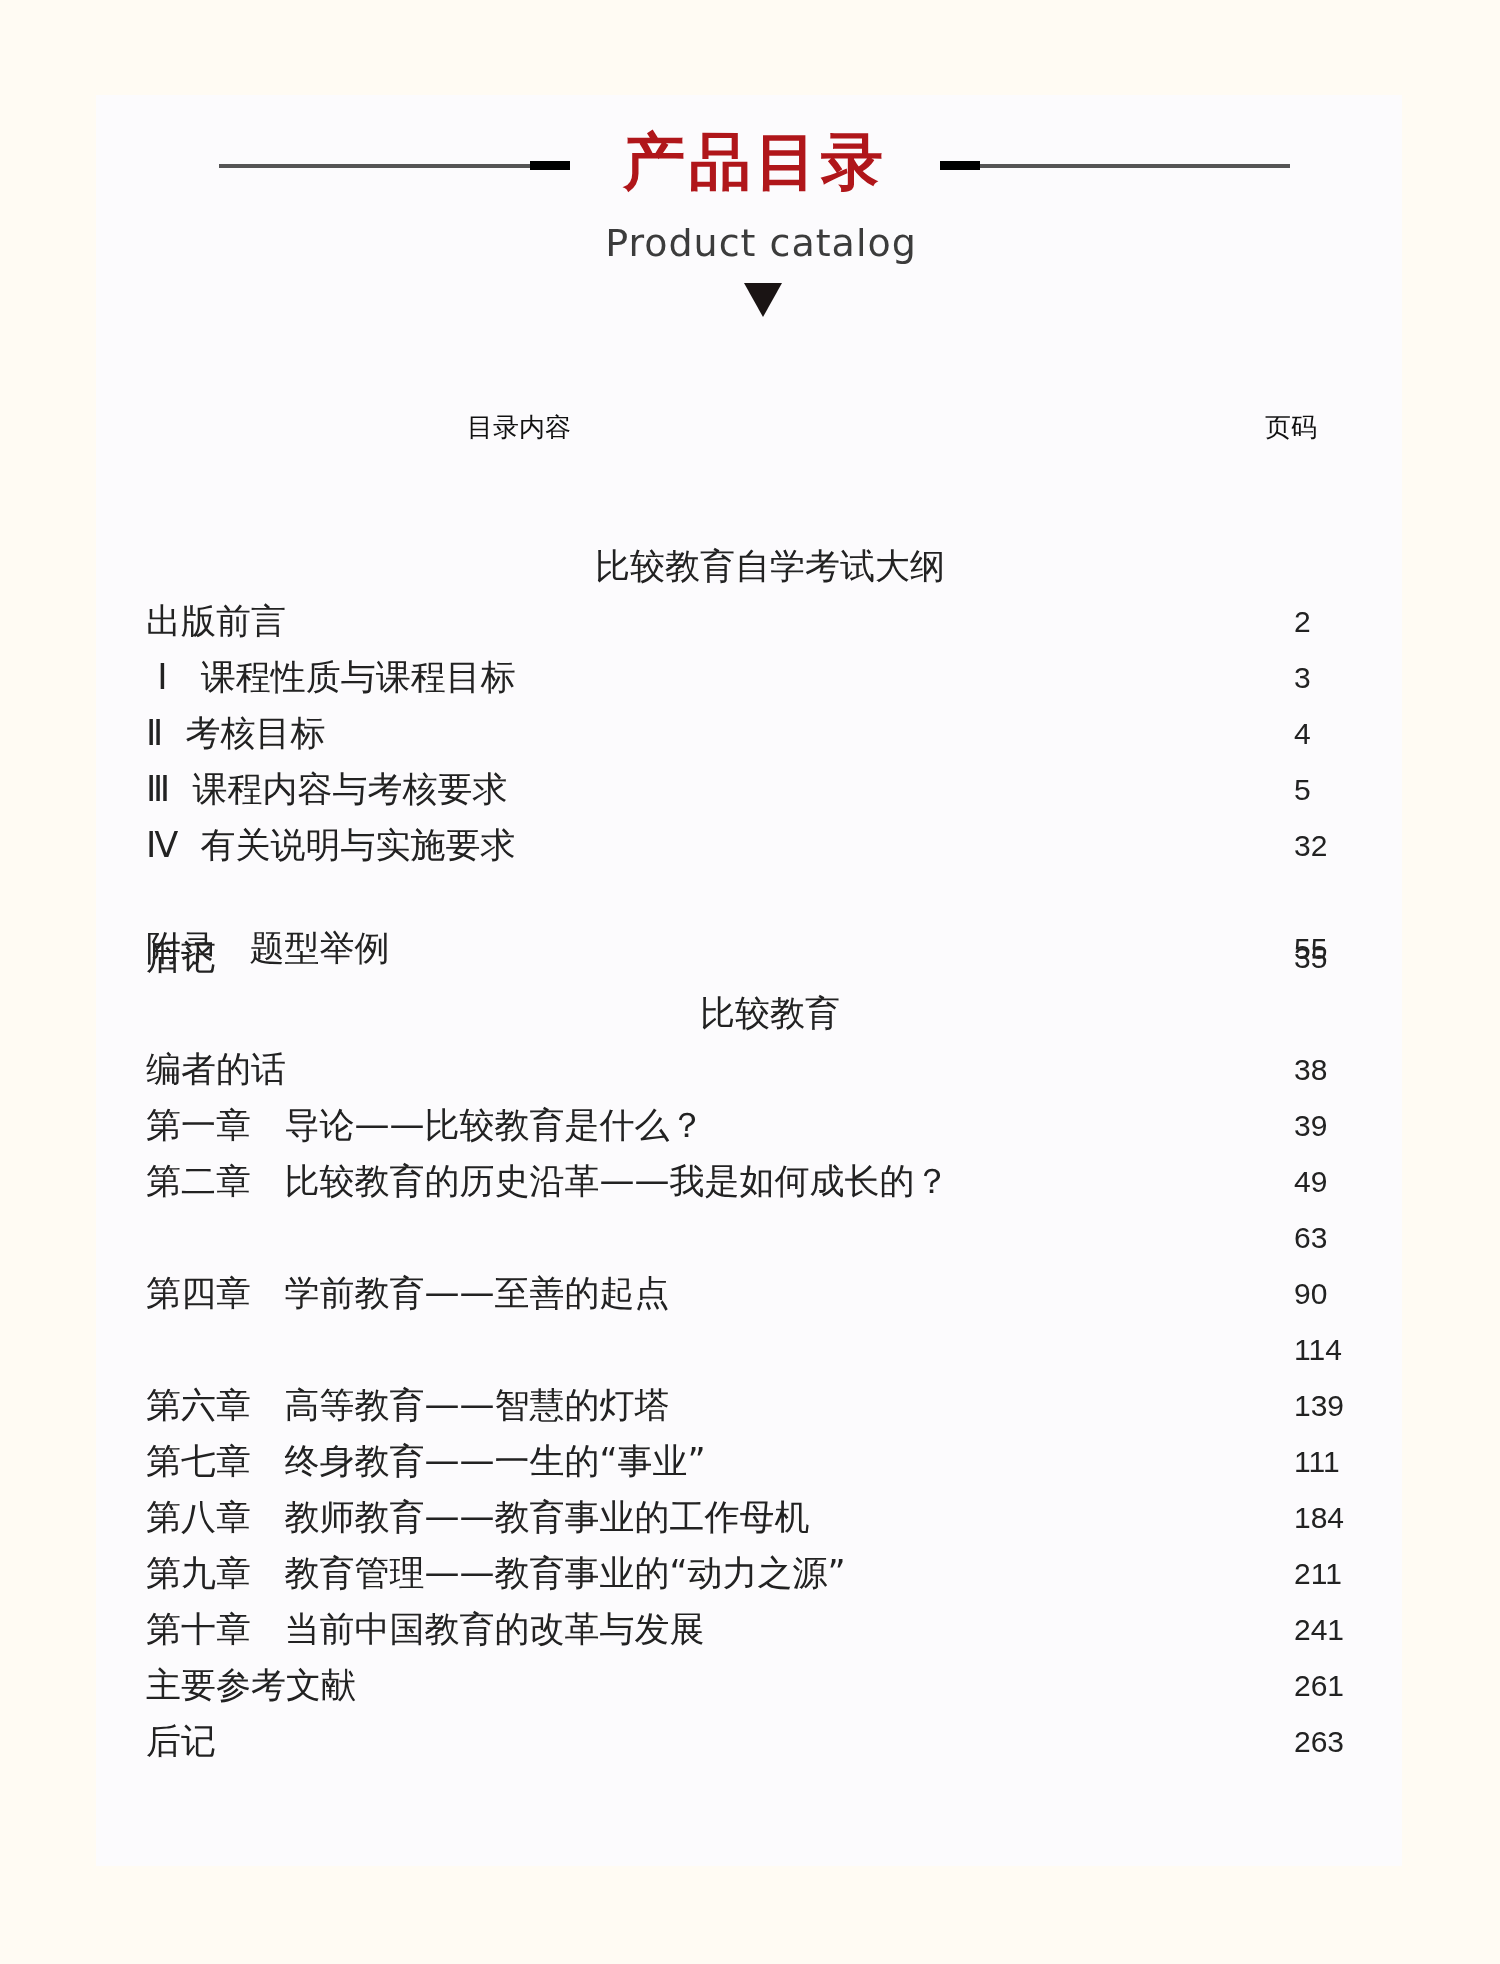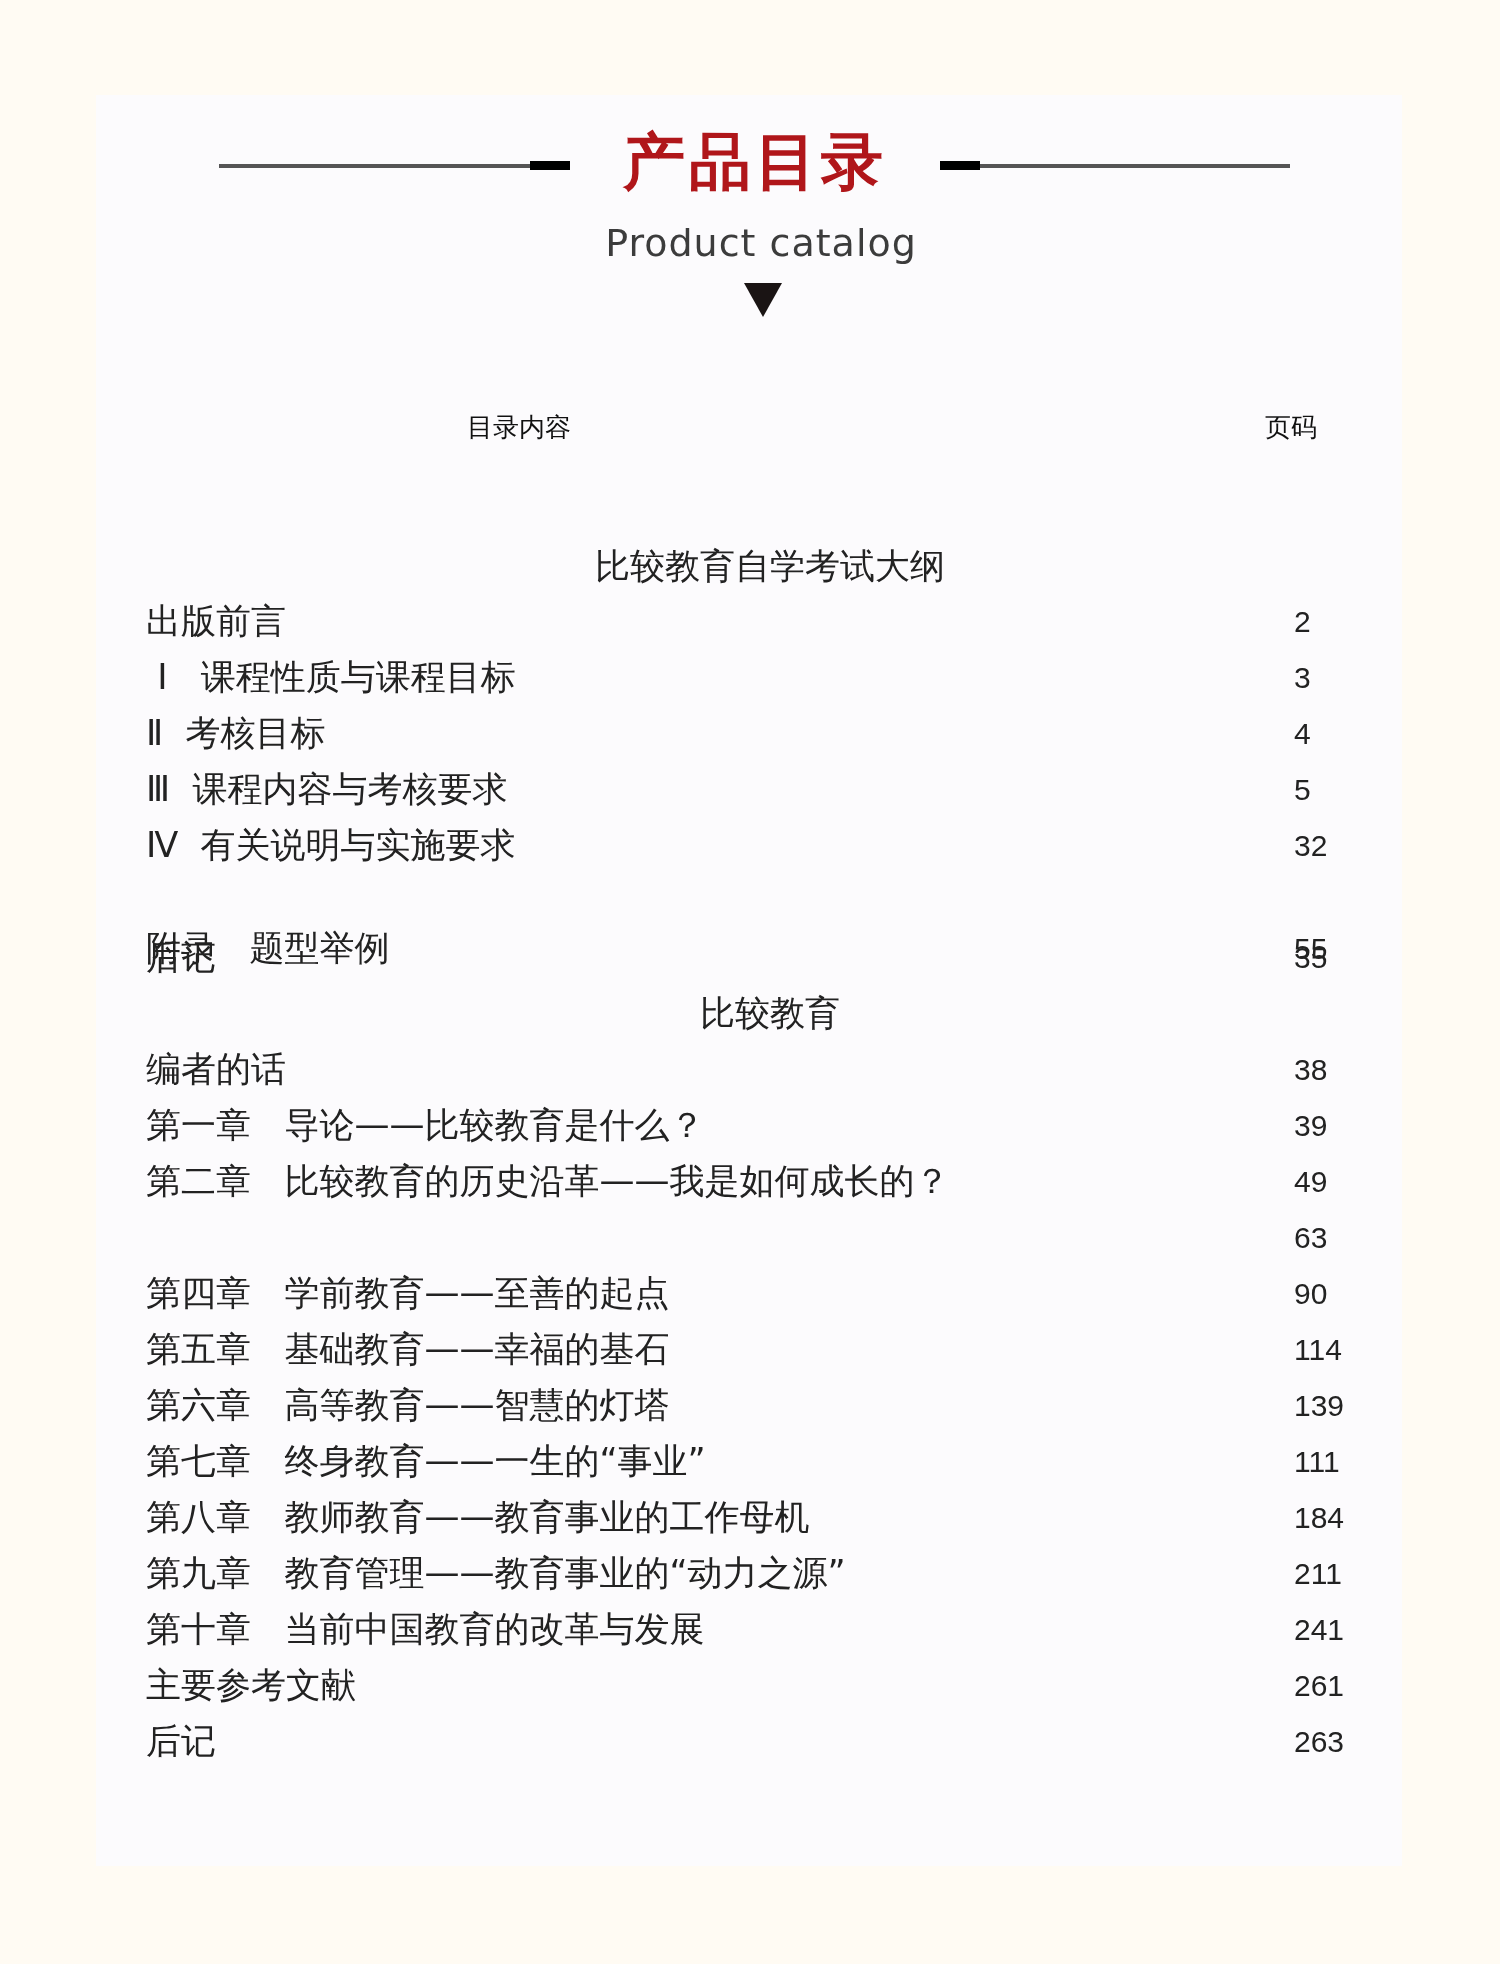--- a/index.html
+++ b/index.html
@@ -199,21 +199,20 @@
     <span class="page">49</span>
   </div>
   <div class="row" style="top:1214px">
     <span class="page">63</span>
   </div>
   <div class="row" style="top:1270px">
     <span class="label">第四章   学前教育——至善的起点</span>
     <span class="page">90</span>
   </div>
   <div class="row" style="top:1326px">
-    <span class="label">第五章   基础教育——幸福的基石</span>
     <span class="page">114</span>
   </div>
   <div class="row" style="top:1382px">
     <span class="label">第六章   高等教育——智慧的灯塔</span>
     <span class="page">139</span>
   </div>
   <div class="row" style="top:1438px">
     <span class="label">第七章   终身教育——一生的“事业”</span>
     <span class="page">111</span>
   </div>

